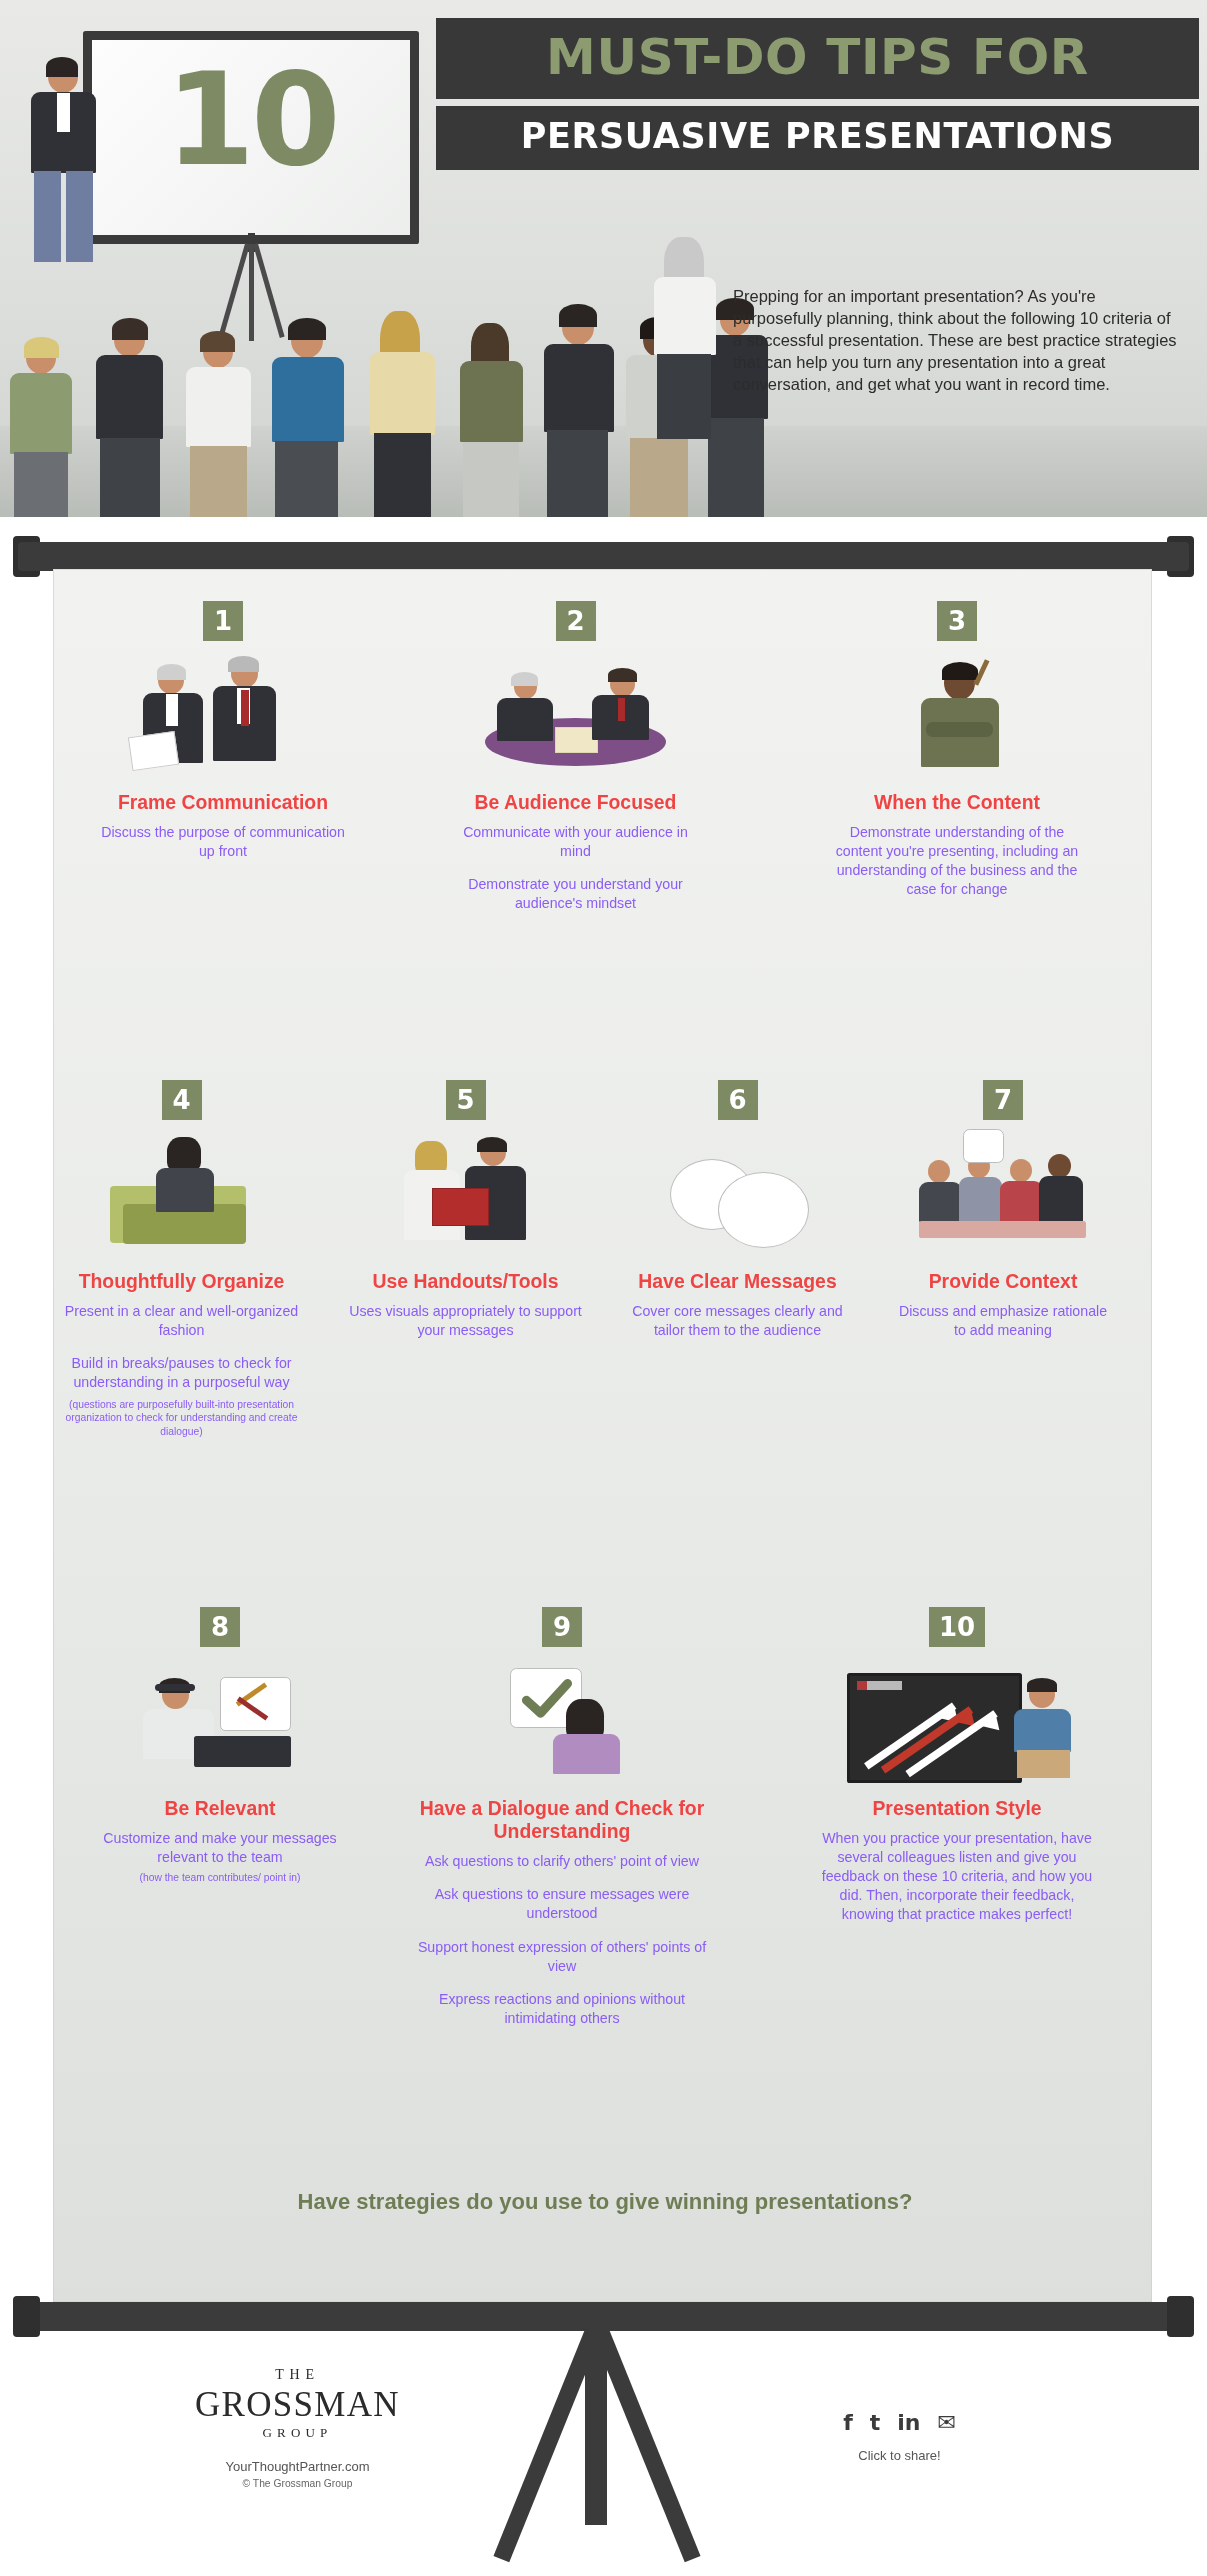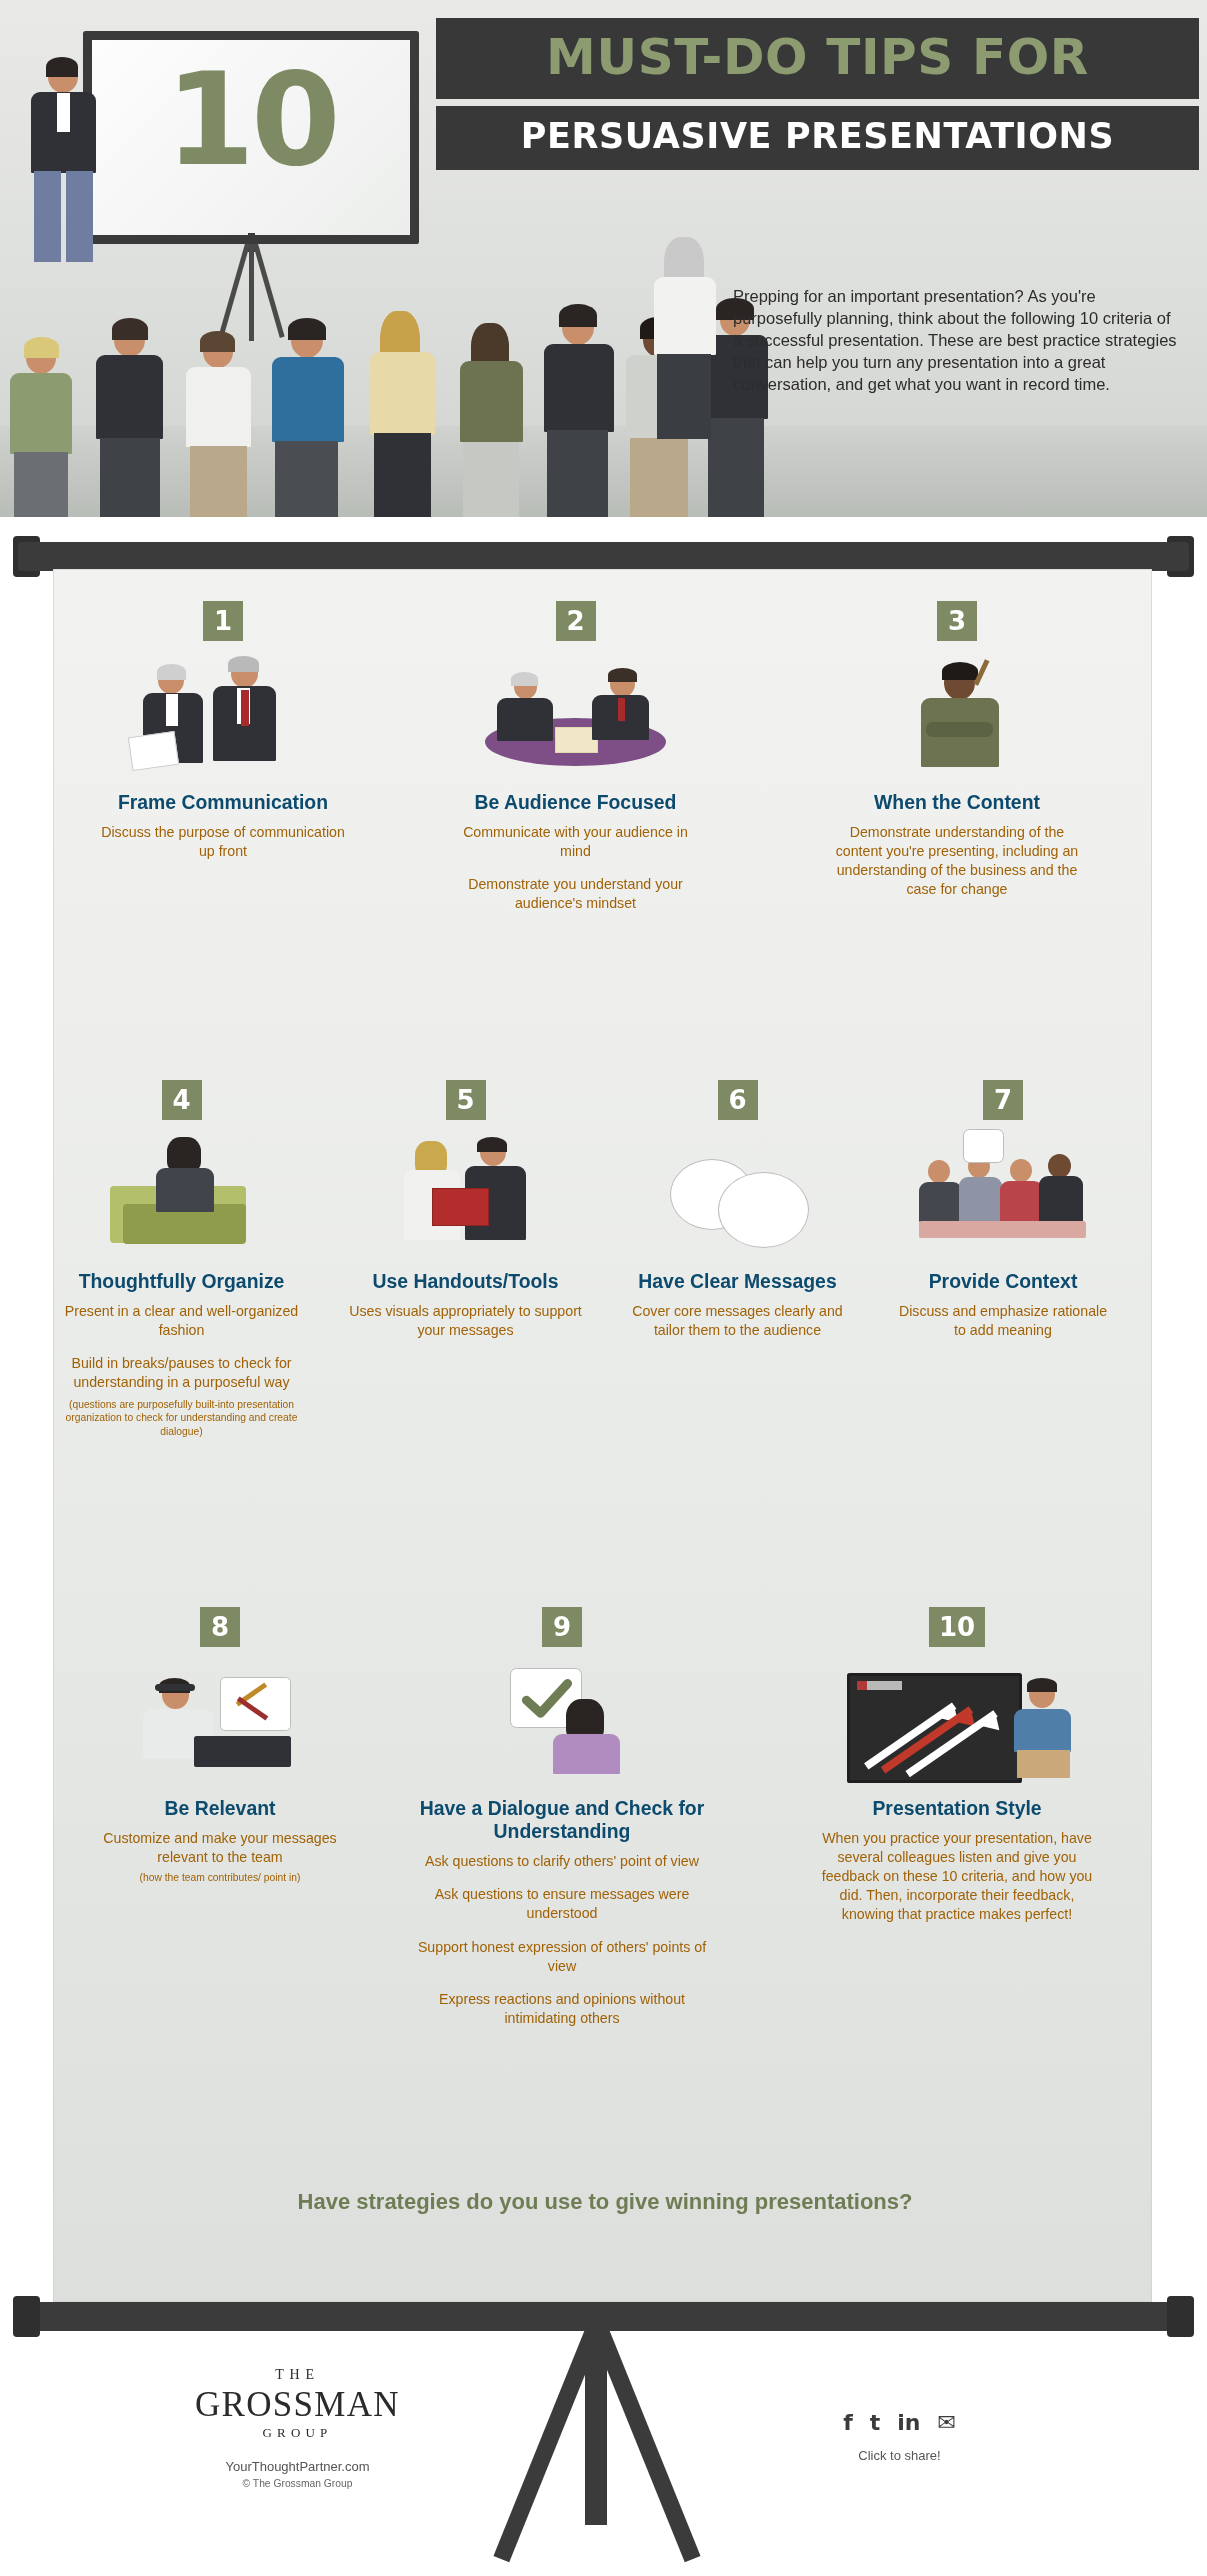--- a/index.html
+++ b/index.html
@@ -181,31 +181,31 @@
     font-size: 26px;
     line-height: 40px;
   }
   .badge.wide { width: 56px; }
   .art {
     height: 113px;
     margin: 0 auto 6.5px auto;
     position: relative;
   }
   .tip-title {
-    color: #0c4a6e;
+    color: #ef4444;
     font-weight: bold;
     font-size: 19.4px;
     line-height: 23px;
     margin-bottom: 9px;
     margin-top: 23px;
   }
   .tip-body {
     font-size: 14.2px;
     line-height: 19px;
-    color: #a16207;
+    color: #8b5cf6;
   }
   .tip-body p { margin-bottom: 14.2px; }
   .tip-body p:last-child { margin-bottom: 0; }
   .tip-body .small {
     font-size: 10.3px;
     line-height: 13.6px;
   }
 
   .closing {
     position: absolute;

